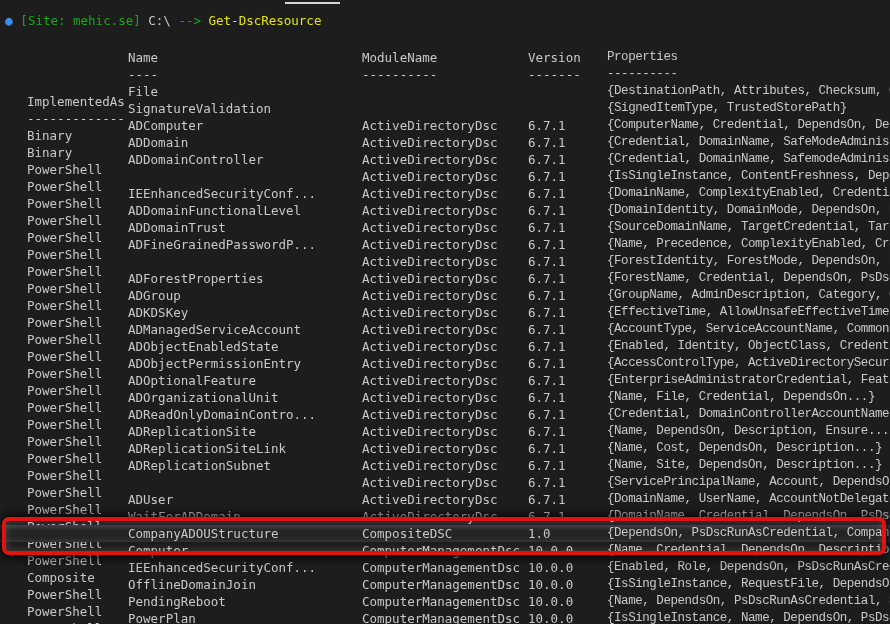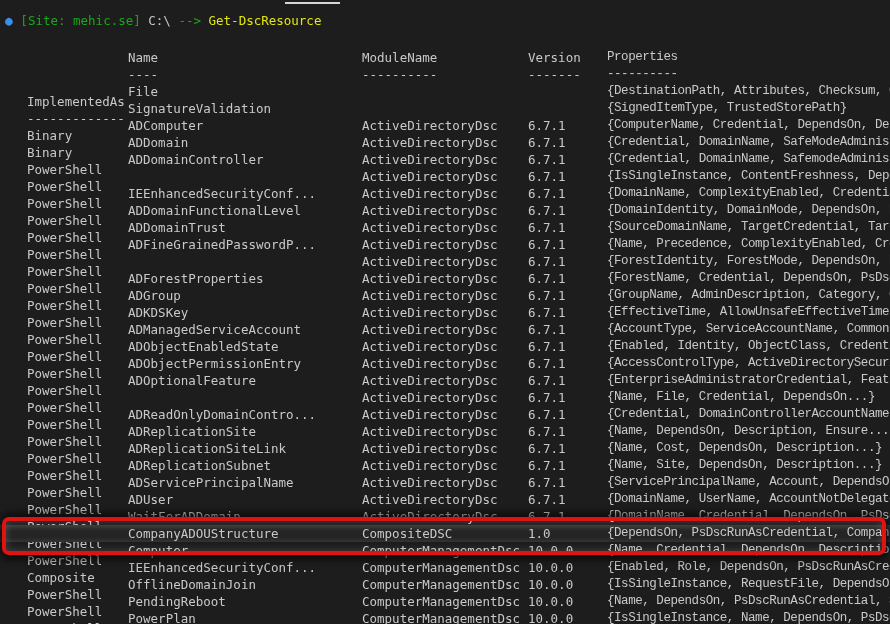--- a/index.html
+++ b/index.html
@@ -185,20 +185,21 @@
       </div>
       <div class="trow">
         <span class="cell col-impl">PowerShell</span>
         <span class="cell col-name">ADOptionalFeature</span>
         <span class="cell col-module">ActiveDirectoryDsc</span>
         <span class="cell col-version">6.7.1</span>
         <span class="cell col-props">{EnterpriseAdministratorCredential, Featu</span>
       </div>
       <div class="trow">
         <span class="cell col-impl">PowerShell</span>
+        <span class="cell col-name">ADOrganizationalUnit</span>
         <span class="cell col-module">ActiveDirectoryDsc</span>
         <span class="cell col-version">6.7.1</span>
         <span class="cell col-props">{Name, File, Credential, DependsOn...}</span>
       </div>
       <div class="trow">
         <span class="cell col-impl">PowerShell</span>
         <span class="cell col-name">ADReadOnlyDomainContro...</span>
         <span class="cell col-module">ActiveDirectoryDsc</span>
         <span class="cell col-version">6.7.1</span>
         <span class="cell col-props">{Credential, DomainControllerAccountName,</span>
@@ -219,21 +220,20 @@
       </div>
       <div class="trow">
         <span class="cell col-impl">PowerShell</span>
         <span class="cell col-name">ADReplicationSubnet</span>
         <span class="cell col-module">ActiveDirectoryDsc</span>
         <span class="cell col-version">6.7.1</span>
         <span class="cell col-props">{Name, Site, DependsOn, Description...}</span>
       </div>
       <div class="trow">
         <span class="cell col-impl">PowerShell</span>
-        <span class="cell col-name">ADServicePrincipalName</span>
         <span class="cell col-module">ActiveDirectoryDsc</span>
         <span class="cell col-version">6.7.1</span>
         <span class="cell col-props">{ServicePrincipalName, Account, DependsOn</span>
       </div>
       <div class="trow">
         <span class="cell col-impl">PowerShell</span>
         <span class="cell col-name">ADUser</span>
         <span class="cell col-module">ActiveDirectoryDsc</span>
         <span class="cell col-version">6.7.1</span>
         <span class="cell col-props">{DomainName, UserName, AccountNotDelegate</span>

